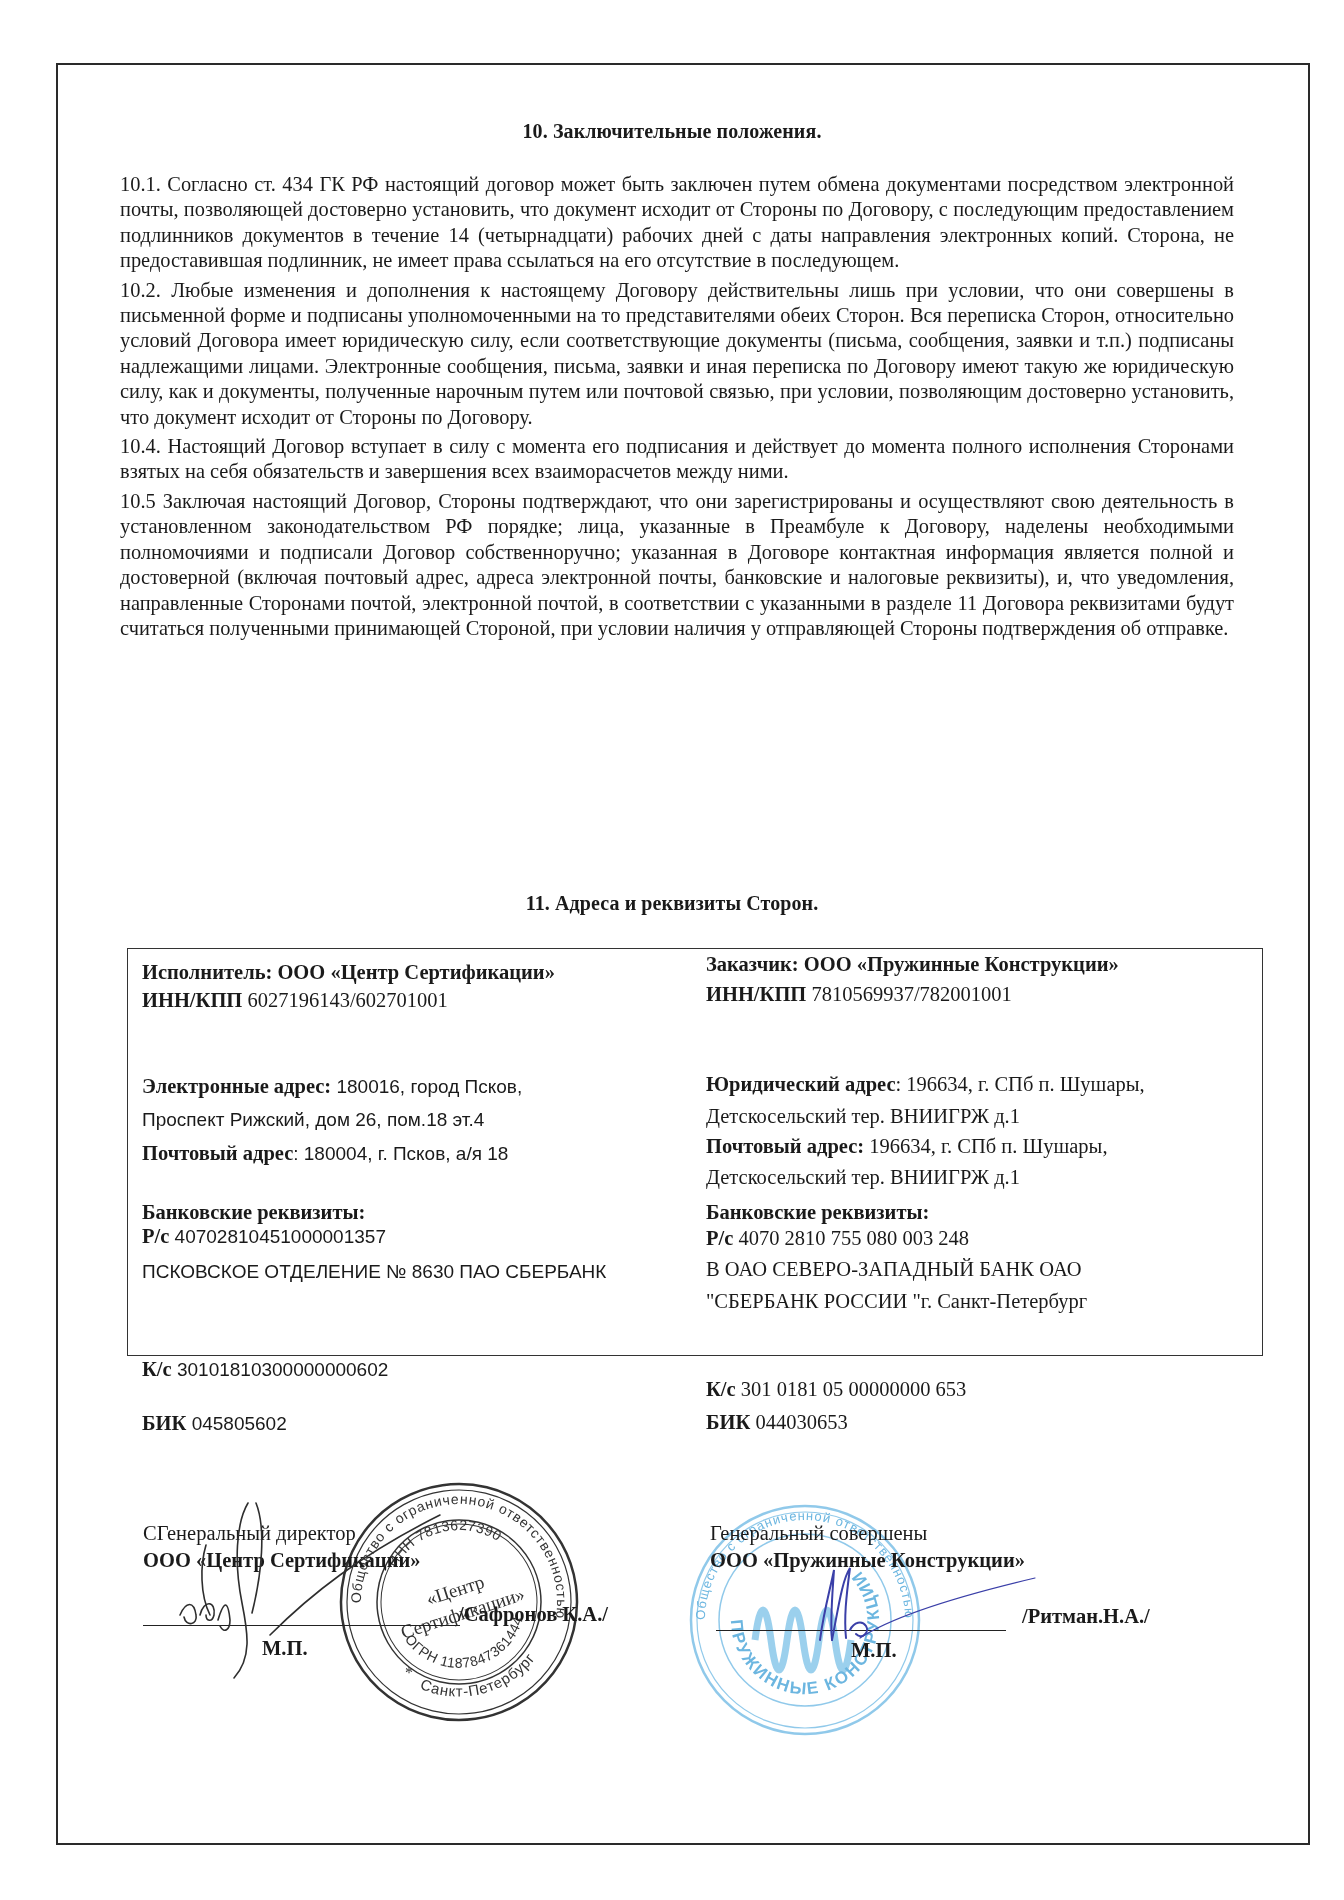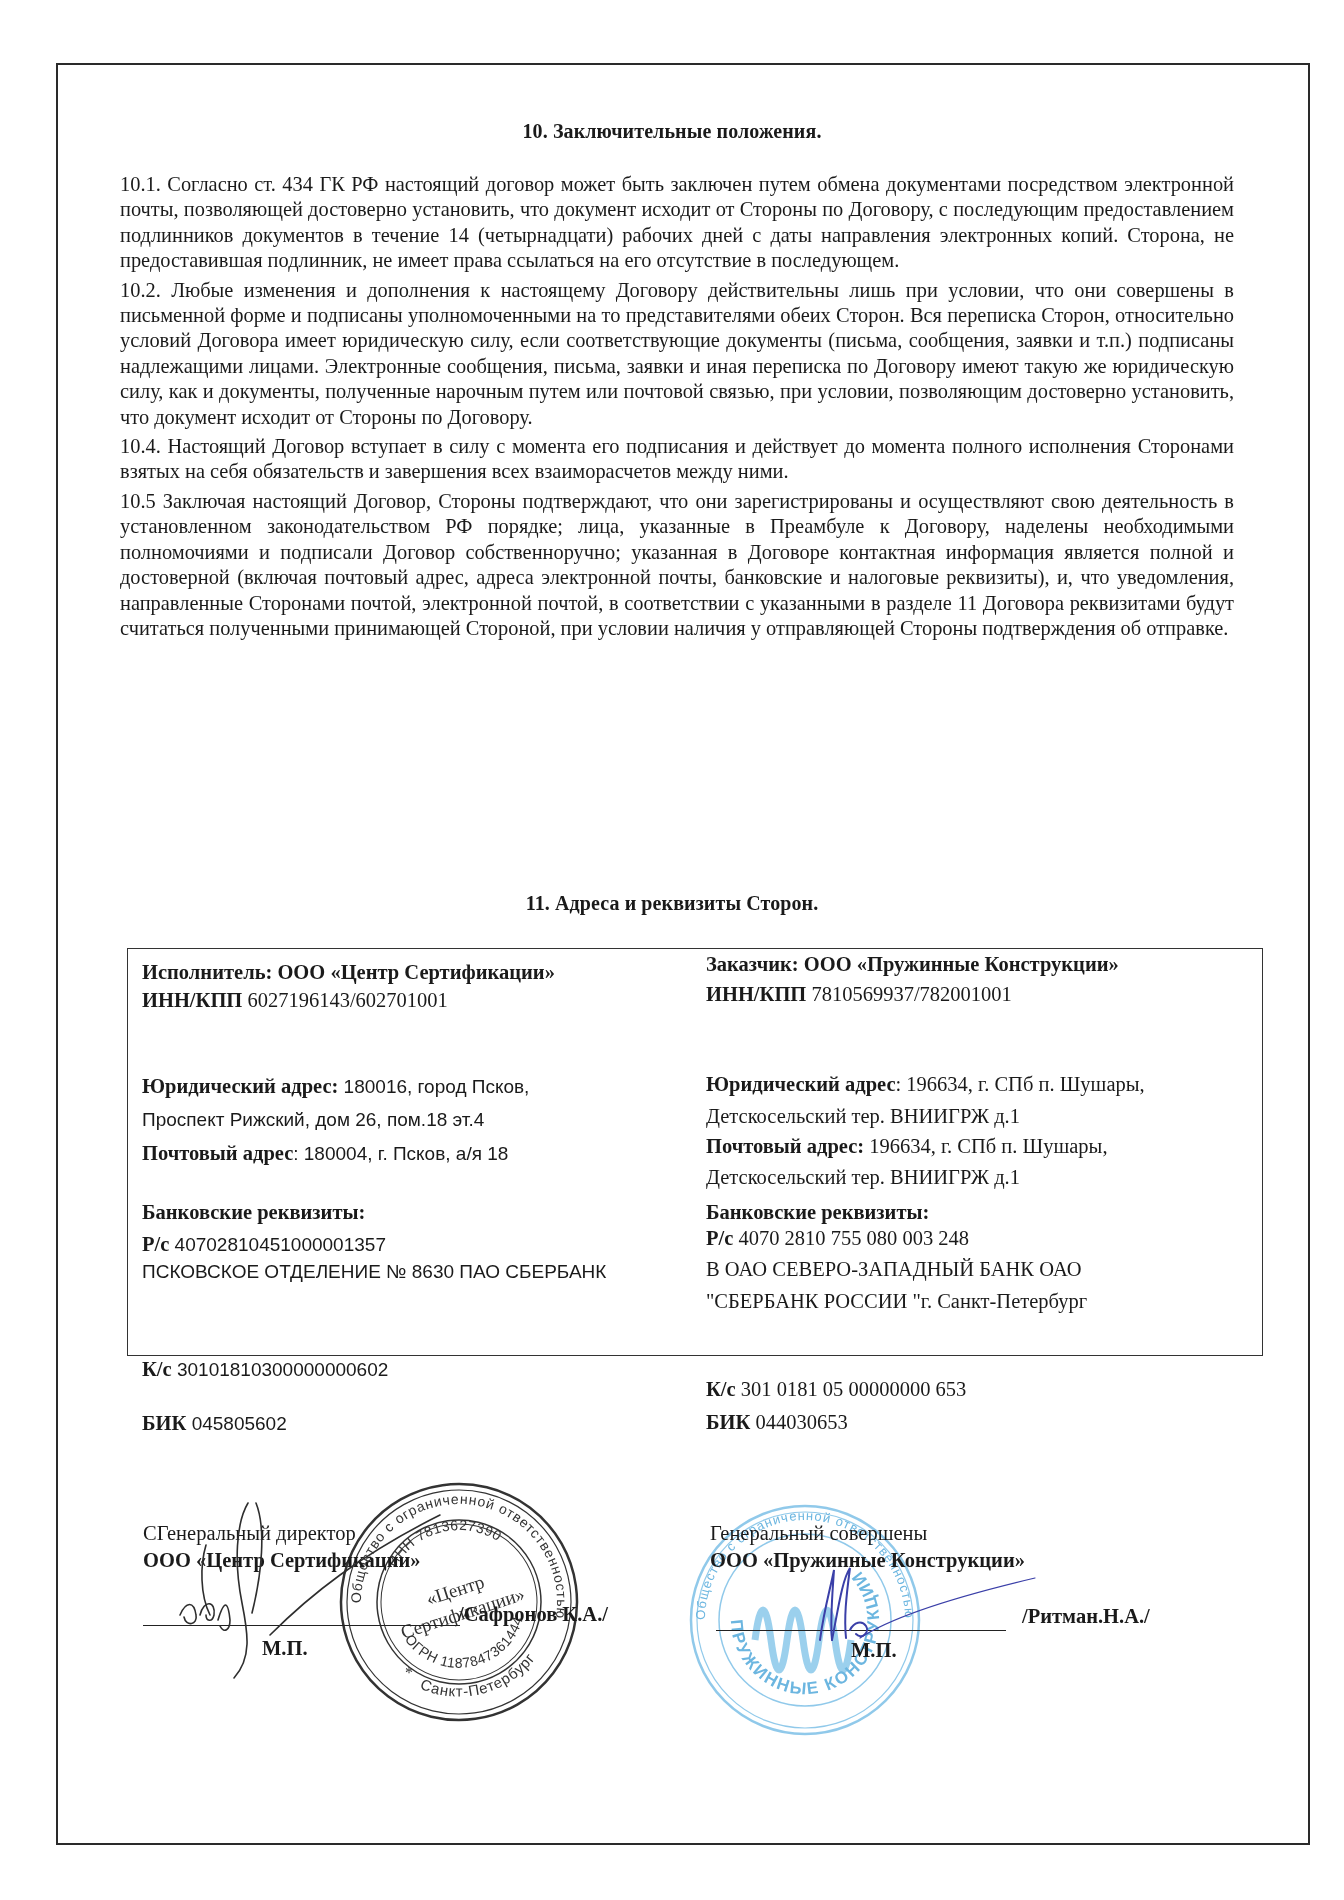--- a/index.html
+++ b/index.html
@@ -53,26 +53,26 @@
 </div>
 
 <div class="h-section" style="top:892px;">11. Адреса и реквизиты Сторон.</div>
 
 <div class="req-box">
 
   <div class="col left">
     <span class="abs b line" style="top:8px;">Исполнитель: ООО «Центр Сертификации»</span>
     <span class="abs line" style="top:36px;"><span class="b">ИНН/КПП</span><span> 6027196143/602701001</span></span>
 
-    <span class="abs line" style="top:122px;"><span class="b">Юридический адрес:</span><span class="sans"> 180016, город Псков,</span></span>
+    <span class="abs line" style="top:122px;"><span class="b">Электронные адрес:</span><span class="sans"> 180016, город Псков,</span></span>
     <span class="abs line sans" style="top:156px;">Проспект Рижский, дом 26, пом.18 эт.4</span>
     <span class="abs line" style="top:189px;"><span class="b">Почтовый адрес</span><span class="sans">: 180004, г. Псков, а/я 18</span></span>
 
     <span class="abs b line" style="top:248px;">Банковские реквизиты:</span>
-    <span class="abs line" style="top:280px;text-align:center;"><span class="b">Р/с</span><span class="sans"> 40702810451000001357</span></span>
+    <span class="abs line" style="top:272px;text-align:center;"><span class="b">Р/с</span><span class="sans"> 40702810451000001357</span></span>
     <span class="abs line sans" style="top:308px;">ПСКОВСКОЕ ОТДЕЛЕНИЕ № 8630 ПАО СБЕРБАНК</span>
 
     <span class="abs line" style="top:405px;"><span class="b">К/с</span><span class="sans"> 30101810300000000602</span></span>
     <span class="abs line" style="top:459px;"><span class="b">БИК</span><span class="sans"> 045805602</span></span>
   </div>
 
   <div class="col right">
     <span class="abs b line" style="top:0px;">Заказчик: ООО «Пружинные Конструкции»</span>
     <span class="abs line" style="top:30px;"><span class="b">ИНН/КПП</span><span> 7810569937/782001001</span></span>
 

